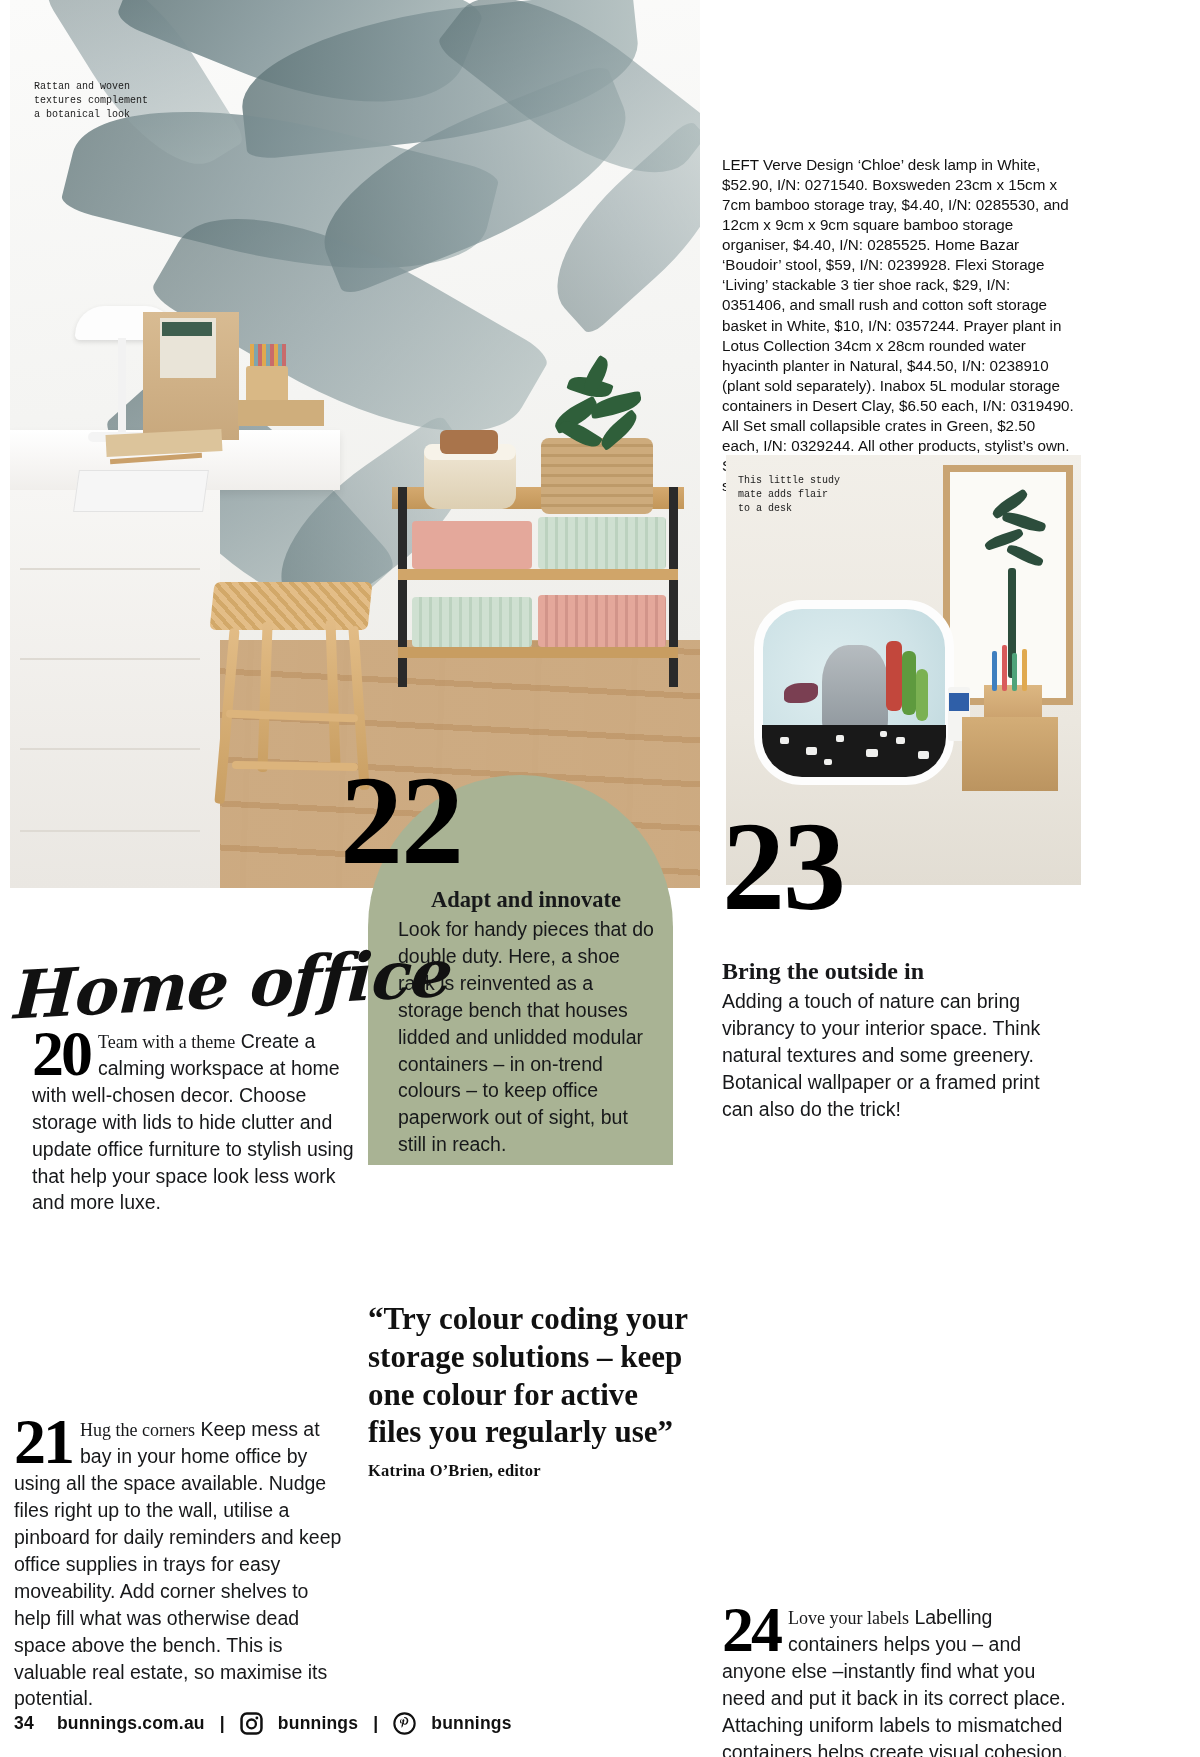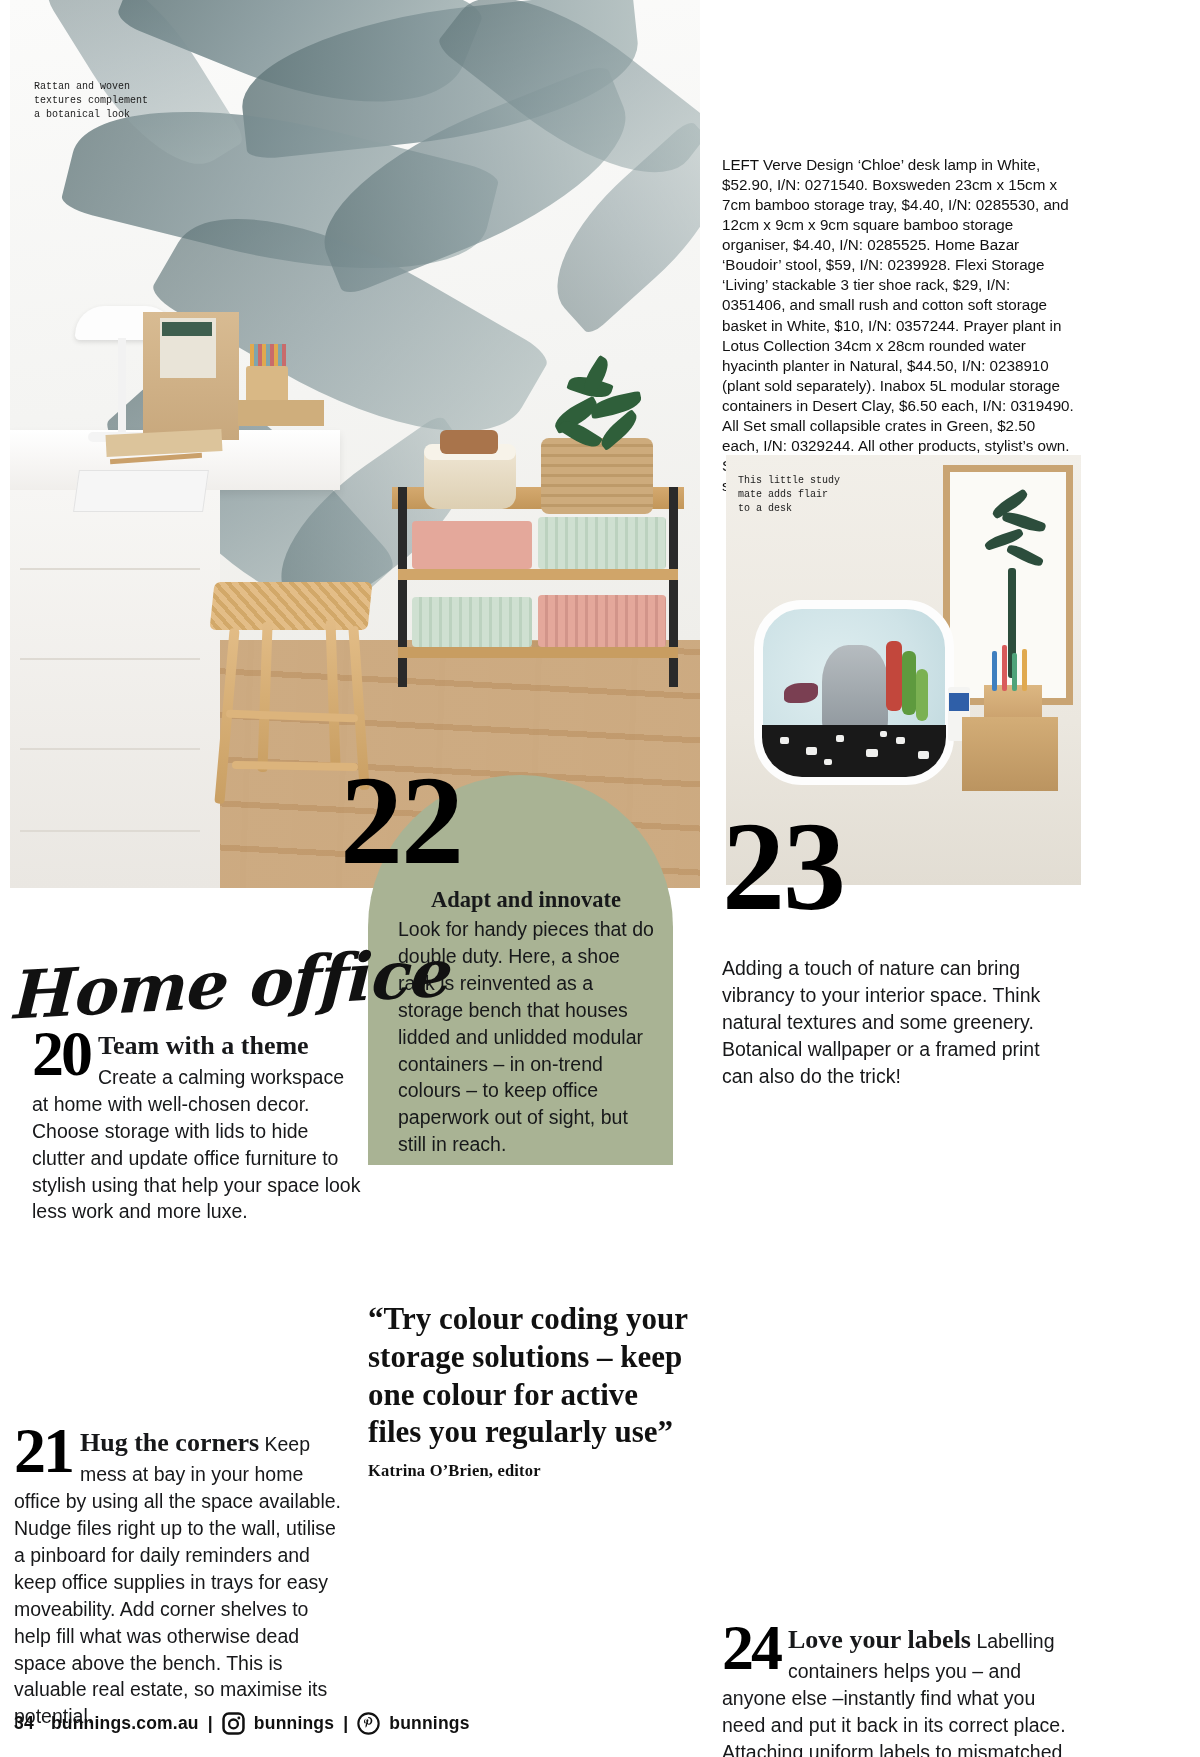--- a/index.html
+++ b/index.html
@@ -180,41 +180,41 @@
 
   .body-col { position:absolute; font-size:19.5px; line-height:1.38; color:#17181a; }
   .serif-hd { font-family:"Liberation Serif", serif; font-weight:bold; }
 
   .tip { position:relative; }
   .tip .n {
     font-family:"Liberation Serif", serif; font-weight:bold; color:#000;
     font-size:64px; line-height:.8; letter-spacing:-3px;
     float:left; margin-right:8px;
   }
-  .tip .hd { font-family:"Liberation Serif", serif; font-weight:bold; font-size:26px;text-align:right; }
+  .tip .hd { font-family:"Liberation Serif", serif; font-weight:normal; font-size:18px;text-align:right; }
 
   
   .col-left { left:14px; top:1028px; width:330px;margin-left:18px; }
   .col-left2 { left:14px; top:1228px; width:330px; }
   
   .col-right1 { left:722px; top:955px; width:348px; }
   .col-right2 { left:722px; top:1120px; width:348px; }
 
   .pullquote {
     position:absolute; left:368px; top:1300px; width:330px;
     font-family:"Liberation Serif", serif; font-weight:bold;
     font-size:31px; line-height:1.22; color:#111;
   }
   .pullquote .byline {
     display:block; margin-top:10px; font-size:16.5px; letter-spacing:.2px;
   }
 
   .footer {
     position:absolute; left:14px; top:1712px;
-    display:flex; align-items:center; gap:9px;
+    display:flex; align-items:center; gap:15px;
     font-weight:bold; font-size:17.5px; letter-spacing:.2px; color:#111;
   }
   .footer .pageno { margin-right:8px; }
   .ico { display:inline-block; width:23px; height:23px; vertical-align:middle; }
 </style>
 </head>
 <body>
 
 <div class="page">
 
@@ -354,20 +354,21 @@
   </div>
 
   <div class="body-col tip col-left2">
     <span class="n">21</span>
     <span class="hd">Hug the corners</span>
     <span>Keep mess at bay in your home office by using all the space available. Nudge files right up to the wall, utilise a pinboard for daily reminders and keep office supplies in trays for easy moveability. Add corner shelves to help fill what was otherwise dead space above the bench. This is valuable real estate, so maximise its potential.</span>
   </div>
 
   <div class="bignum num23">23</div>
   <div class="body-col col-right1">
+    <div class="hd serif-hd" style="font-size:24px;">Bring the outside in</div>
     <div>Adding a touch of nature can bring vibrancy to your interior space. Think natural textures and some greenery. Botanical wallpaper or a framed print can also do the trick!</div>
   </div>
 
   <div class="body-col tip col-right2">
     <span class="n">24</span>
     <span class="hd">Love your labels</span>
     <span>Labelling containers helps you – and anyone else –instantly find what you need and put it back in its correct place. Attaching uniform labels to mismatched containers helps create visual cohesion.</span>
   </div>
 
   <div class="pullquote">

